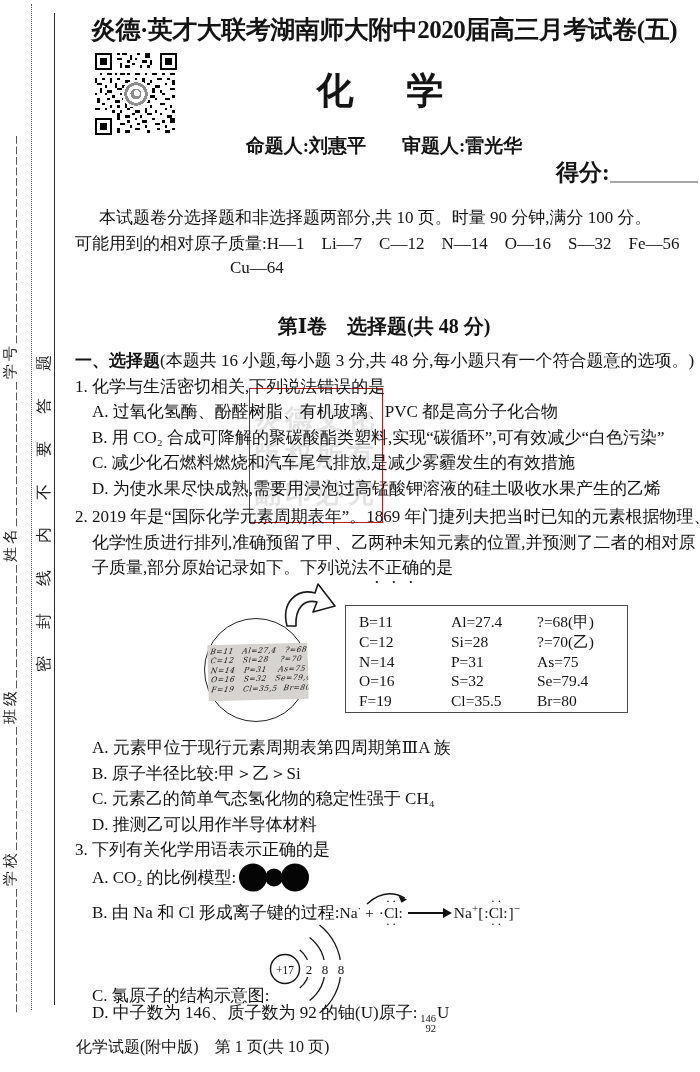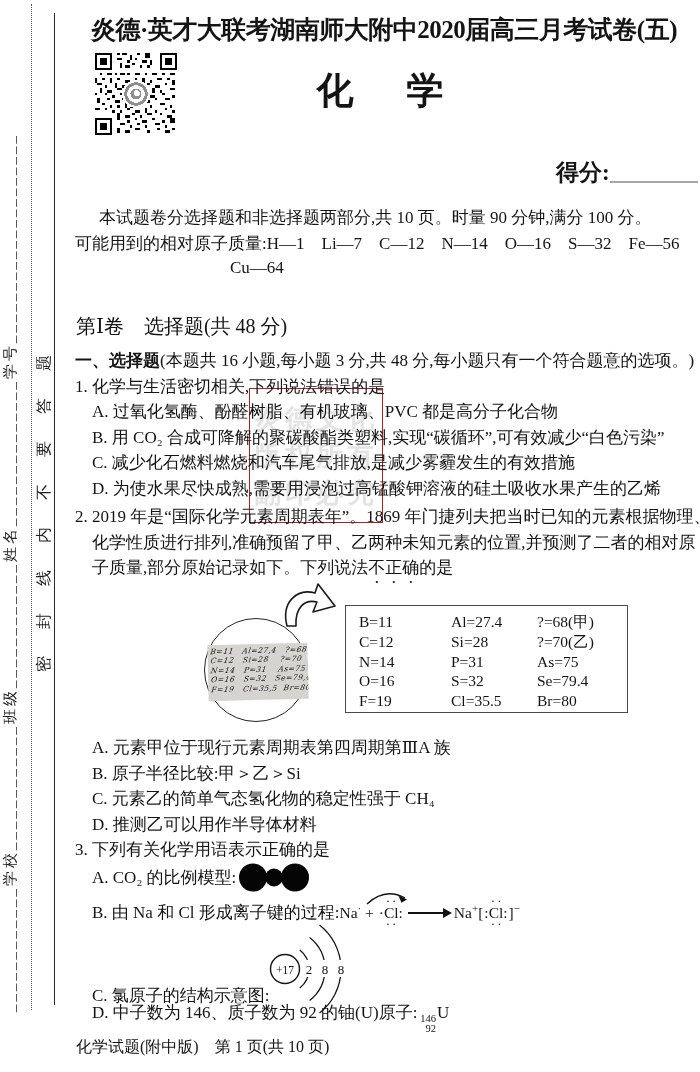--- a/index.html
+++ b/index.html
@@ -21,21 +21,21 @@
   #subject { left:76px; top:66px; width:616px; text-align:center; font-size:37px; font-weight:bold; letter-spacing:8px; }
   #authors { left:76px; top:133px; width:616px; text-align:center; font-size:19px; font-weight:bold; }
   #authors .gap { display:inline-block; width:36px; }
   #score { left:556px; top:157px; font-size:23px; font-weight:bold; }
   .blankline { display:inline-block; width:88px; height:16px; border-bottom:2px solid #a8a8a8; vertical-align:-3px; }
   
   .tline { white-space:nowrap; font-size:17px; }
   #n1 { left:75px; top:206px; width:620px; text-indent:24px; }
   #n2 { left:75px; top:232px; width:620px; }
   #n3 { left:75px; top:258px; width:620px; text-indent:155px; }
-  #sec-heading { left:76px; top:313px; width:616px; text-align:left; font-size:20px; font-weight:normal; }
+  #sec-heading { left:76px; top:313px; width:616px; text-align:center; font-size:20px; font-weight:bold; }
   
   .tblock { font-size:17px; line-height:25.6px; }
   #blk1 { left:75px; top:348px; width:622px; }
   #q2stem { left:75px; top:504px; width:622px; }
   #q2opts { left:75px; top:735px; width:622px; }
   .opt { padding-left:17px; }
   .cont { padding-left:17px; }
   .bold { font-weight:bold; }
   .emph { -webkit-text-emphasis:filled dot #141414; -webkit-text-emphasis-position:under right;
           text-emphasis:filled dot #141414; text-emphasis-position:under right;margin-top:12px; }
@@ -102,20 +102,23 @@
     <path fill="#000" d="M2 2h3v3h-3z M28 2h3v3h-3z M2 28h3v3h-3z"></path>
     <path fill="#000" d="M9 0h1v1h-1zM11 0h2v1h-2zM14 1h1v2h-1zM17 0h1v1h-1zM20 0h2v2h-2zM9 2h2v1h-2zM13 3h1v1h-1zM16 2h1v1h-1zM19 3h2v1h-2zM22 3h1v2h-1zM10 4h1v2h-1zM12 5h2v1h-2zM15 4h1v1h-1zM18 5h1v1h-1zM21 5h1v1h-1zM8 8h1v1h-1zM2 8h1v1h-1zM5 8h2v1h-2zM10 8h2v1h-2zM13 8h1v1h-1zM16 8h2v1h-2zM20 8h1v1h-1zM23 8h2v1h-2zM27 8h1v1h-1zM30 8h2v1h-2zM0 10h1v2h-1zM3 10h1v1h-1zM6 10h1v2h-1zM9 10h1v1h-1zM12 11h2v1h-2zM16 10h1v1h-1zM19 10h1v2h-1zM22 11h1v1h-1zM25 10h2v1h-2zM29 10h1v1h-1zM31 11h1v2h-1zM1 12h2v1h-2zM4 13h1v1h-1zM8 12h1v2h-1zM11 13h1v1h-1zM21 12h1v1h-1zM24 13h2v1h-2zM28 12h1v1h-1zM2 14h1v2h-1zM5 15h2v1h-2zM9 14h2v1h-2zM23 14h1v2h-1zM26 15h1v1h-1zM30 14h2v1h-2zM0 16h1v1h-1zM4 16h1v1h-1zM7 17h1v1h-1zM10 16h1v1h-1zM22 17h2v1h-2zM27 16h1v1h-1zM31 17h1v1h-1zM1 18h1v2h-1zM5 18h1v1h-1zM8 19h2v1h-2zM11 18h1v1h-1zM21 19h1v1h-1zM24 18h1v1h-1zM28 18h2v1h-2zM3 20h1v1h-1zM6 21h1v1h-1zM9 21h1v1h-1zM12 20h1v2h-1zM14 21h2v1h-2zM18 20h1v1h-1zM22 21h1v1h-1zM26 20h2v1h-2zM30 21h1v1h-1zM0 22h2v1h-2zM4 22h1v1h-1zM7 23h1v1h-1zM10 23h1v1h-1zM13 22h1v1h-1zM16 23h2v1h-2zM20 22h1v2h-1zM24 23h1v1h-1zM28 22h1v1h-1zM31 23h1v1h-1zM9 24h1v2h-1zM12 25h2v1h-2zM15 24h1v1h-1zM18 25h1v1h-1zM21 24h2v1h-2zM26 24h1v1h-1zM29 25h2v1h-2zM9 26h1v1h-1zM13 27h1v1h-1zM16 26h1v1h-1zM19 27h2v1h-2zM23 26h1v1h-1zM27 27h1v1h-1zM30 26h2v2h-2zM10 28h2v1h-2zM14 29h1v1h-1zM17 28h1v1h-1zM20 29h1v1h-1zM24 28h2v1h-2zM28 29h1v1h-1zM9 30h1v2h-1zM12 31h2v1h-2zM16 30h2v1h-2zM21 31h1v1h-1zM25 30h1v1h-1zM28 31h2v1h-2zM31 30h1v1h-1z"></path>
     <circle cx="16.5" cy="16.5" r="5.6" fill="#fff"></circle>
     <circle cx="16.5" cy="16.5" r="4.7" fill="#8f8f8f"></circle>
     <circle cx="16.5" cy="16.5" r="2.9" fill="none" stroke="#fff" stroke-width="1.3"></circle>
     <circle cx="16.8" cy="16.2" r="1.2" fill="#fff"></circle>
   </svg>
 
   <div id="subject" class="layer">化　学</div>
 
+  <div id="authors" class="layer">
+    <span>命题人:刘惠平</span><span class="gap"></span><span>审题人:雷光华</span>
+  </div>
 
   <div id="score" class="layer">
     <span>得分:</span><span class="blankline"></span>
   </div>
 
   <div id="n1" class="layer tline">本试题卷分选择题和非选择题两部分,共 10 页。时量 90 分钟,满分 100 分。</div>
   <div id="n2" class="layer tline">可能用到的相对原子质量:H—1　Li—7　C—12　N—14　O—16　S—32　Fe—56</div>
   <div id="n3" class="layer tline">Cu—64</div>
 
   <div id="sec-heading" class="layer">第Ⅰ卷　选择题(共 48 分)</div>

